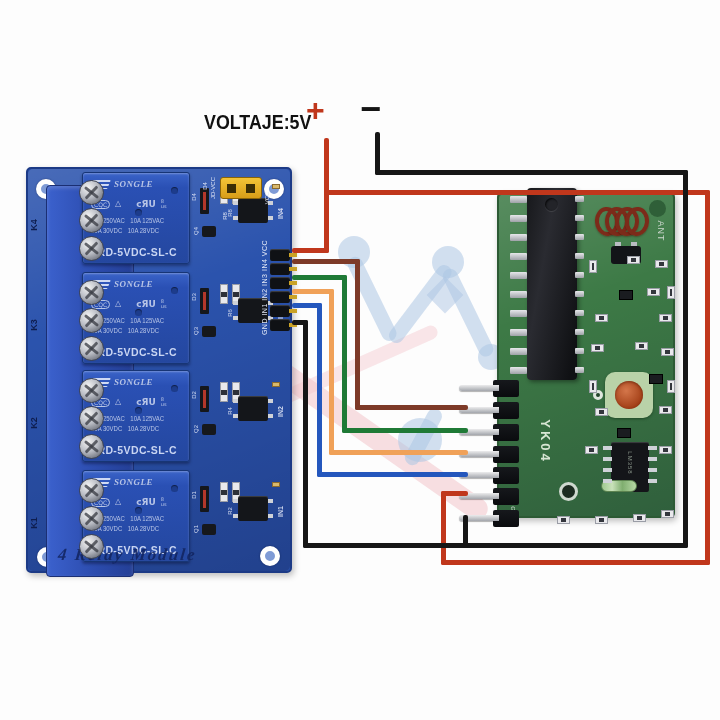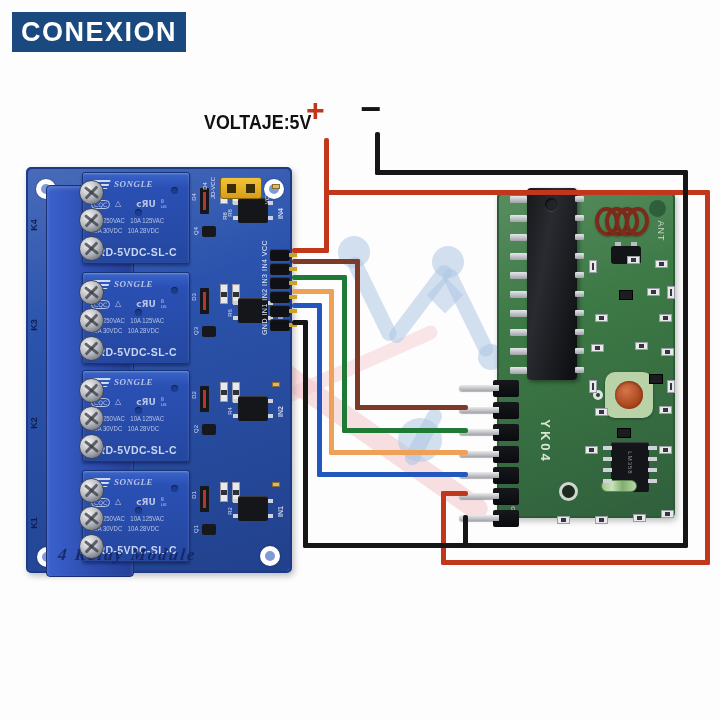--- a/index.html
+++ b/index.html
@@ -141,23 +141,20 @@
 
   
   #wire-layer{left:0;top:0;width:720px;height:720px;z-index:5;pointer-events:none;}
   .wire-seg{border-radius:2px;}
 </style>
 </head>
 <body>
 
 <div id="stage">
 
-  <div id="banner" style="background: rgb(25, 73, 127); color: rgb(255, 255, 255);">
-    <span>CONEXION</span>
-  </div>
   <div id="voltage-label">VOLTAJE:5V</div>
   <div id="plus-label" style="color: rgb(192, 55, 28);">+</div>
   <div id="minus-label" style="color: rgb(21, 21, 21);">−</div>
 
   <div id="watermark">
     <div class="wm-band" style="left:240px;top:332px;width:300px;transform:rotate(35deg);"></div>
     <div class="wm-band2" style="left:268px;top:398px;width:185px;transform:rotate(-24deg);"></div>
     <div class="wm-dot wm-pink" style="left:222px;top:470px;width:58px;height:58px;"></div>
     <div class="wm-stick" style="left:352px;top:250px;width:92px;transform:rotate(64deg);"></div>
     <div class="wm-stick" style="left:392px;top:334px;width:94px;transform:rotate(-53deg);"></div>

